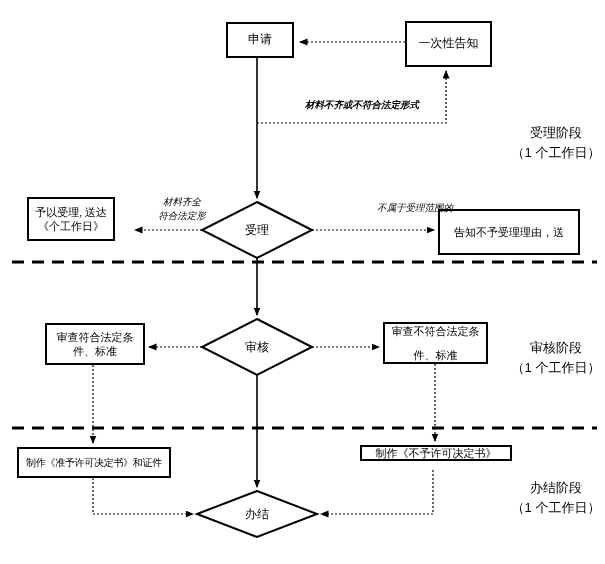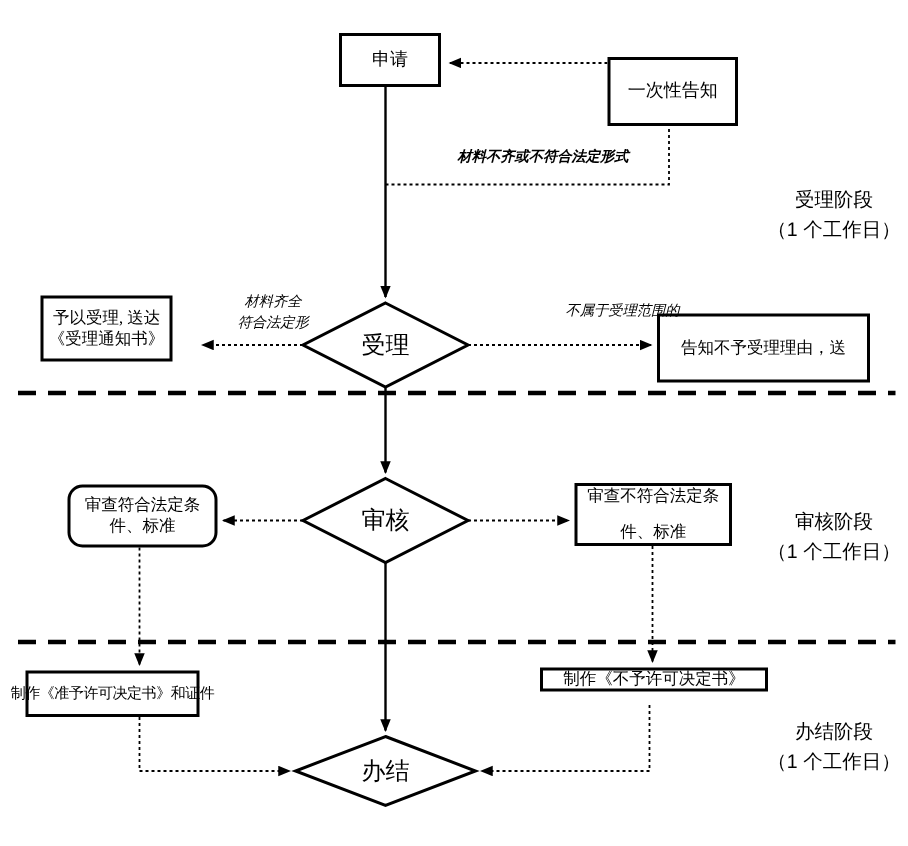--- a/index.html
+++ b/index.html
@@ -10,21 +10,21 @@
   }
   #wires{position:absolute;left:0;top:0;width:605px;height:564px;}
   .node{
     position:absolute;border:2px solid #000;background:#fff;
     display:flex;flex-direction:column;align-items:center;justify-content:center;
     text-align:center;line-height:1.3;font-size:12px;white-space:nowrap;
     box-sizing:border-box;
   }
   .diamond-label{
     position:absolute;display:flex;align-items:center;justify-content:center;
-    text-align:center;font-size:16px;
+    text-align:center;font-size:12px;
   }
   .edge-label{
     position:absolute;font-style:italic;font-size:9.5px;text-align:center;
     line-height:1.45;white-space:nowrap;
   }
   .stage-label{
     position:absolute;font-size:13px;text-align:center;line-height:20px;
     white-space:nowrap;font-family:"Liberation Sans","DejaVu Sans",sans-serif;
   }
   .small{font-size:11px;}
@@ -60,44 +60,44 @@
   <path d="M433,470 L433,514 L321,514" fill="none" stroke="#000" stroke-width="1.2" stroke-dasharray="2 2" marker-end="url(#arr)"></path>
 
   <path d="M12,262 L597,262" fill="none" stroke="#000" stroke-width="3" stroke-dasharray="12 8"></path>
   <path d="M12,428 L597,428" fill="none" stroke="#000" stroke-width="3" stroke-dasharray="12 8"></path>
 </svg>
 
 <div class="node" style="left:226px;top:22px;width:68px;height:36px;">
   <span>申请</span>
 </div>
 
-<div class="node" style="left:405px;top:38px;width:87px;height:46px;">
+<div class="node" style="left:405px;top:21px;width:87px;height:46px;">
   <span>一次性告知</span>
 </div>
 
 <div class="node small" style="left:27px;top:197px;width:88px;height:44px;">
   <span>予以受理, 送达</span>
-  <span>《受理通知书》</span>
+  <span>《个工作日》</span>
 </div>
 
 <div class="node small" style="left:438px;top:209px;width:142px;height:46px;">
   <span>告知不予受理理由，送</span>
 </div>
 
-<div class="node small" style="left:45px;top:323px;width:100px;height:42px;border-radius:10px;">
+<div class="node small" style="left:45px;top:323px;width:100px;height:42px;">
   <span>审查符合法定条</span>
   <span>件、标准</span>
 </div>
 
 <div class="node small" style="left:383px;top:322px;width:105px;height:42px;justify-content:space-between;">
   <span>审查不符合法定条</span>
   <span>件、标准</span>
 </div>
 
-<div class="node tiny" style="left:17px;top:447px;width:116px;height:31px;">
+<div class="node tiny" style="left:17px;top:447px;width:154px;height:31px;">
   <span>制作《准予许可决定书》和证件</span>
 </div>
 
 <div class="node small" style="left:360px;top:445px;width:152px;height:16px;">
   <span>制作《不予许可决定书》</span>
 </div>
 
 <div class="diamond-label" style="left:227px;top:216px;width:60px;height:28px;">
   <span>受理</span>
 </div>

